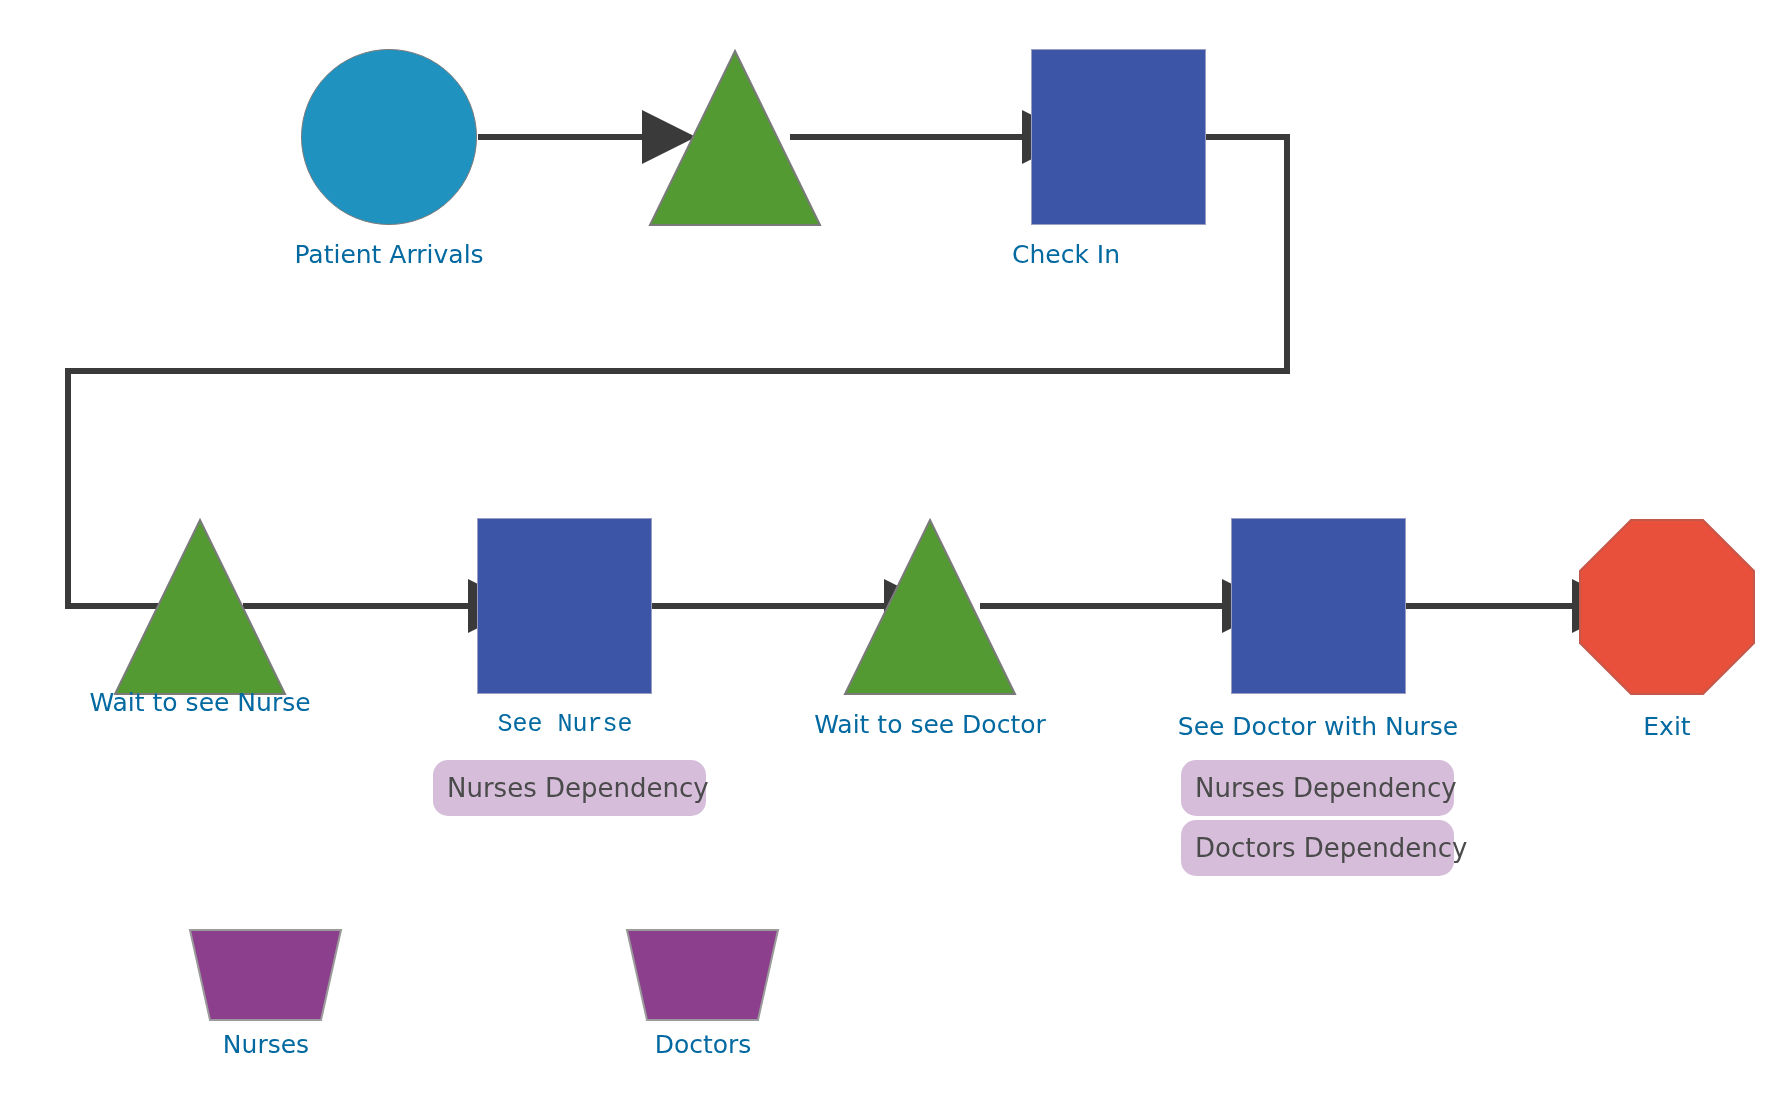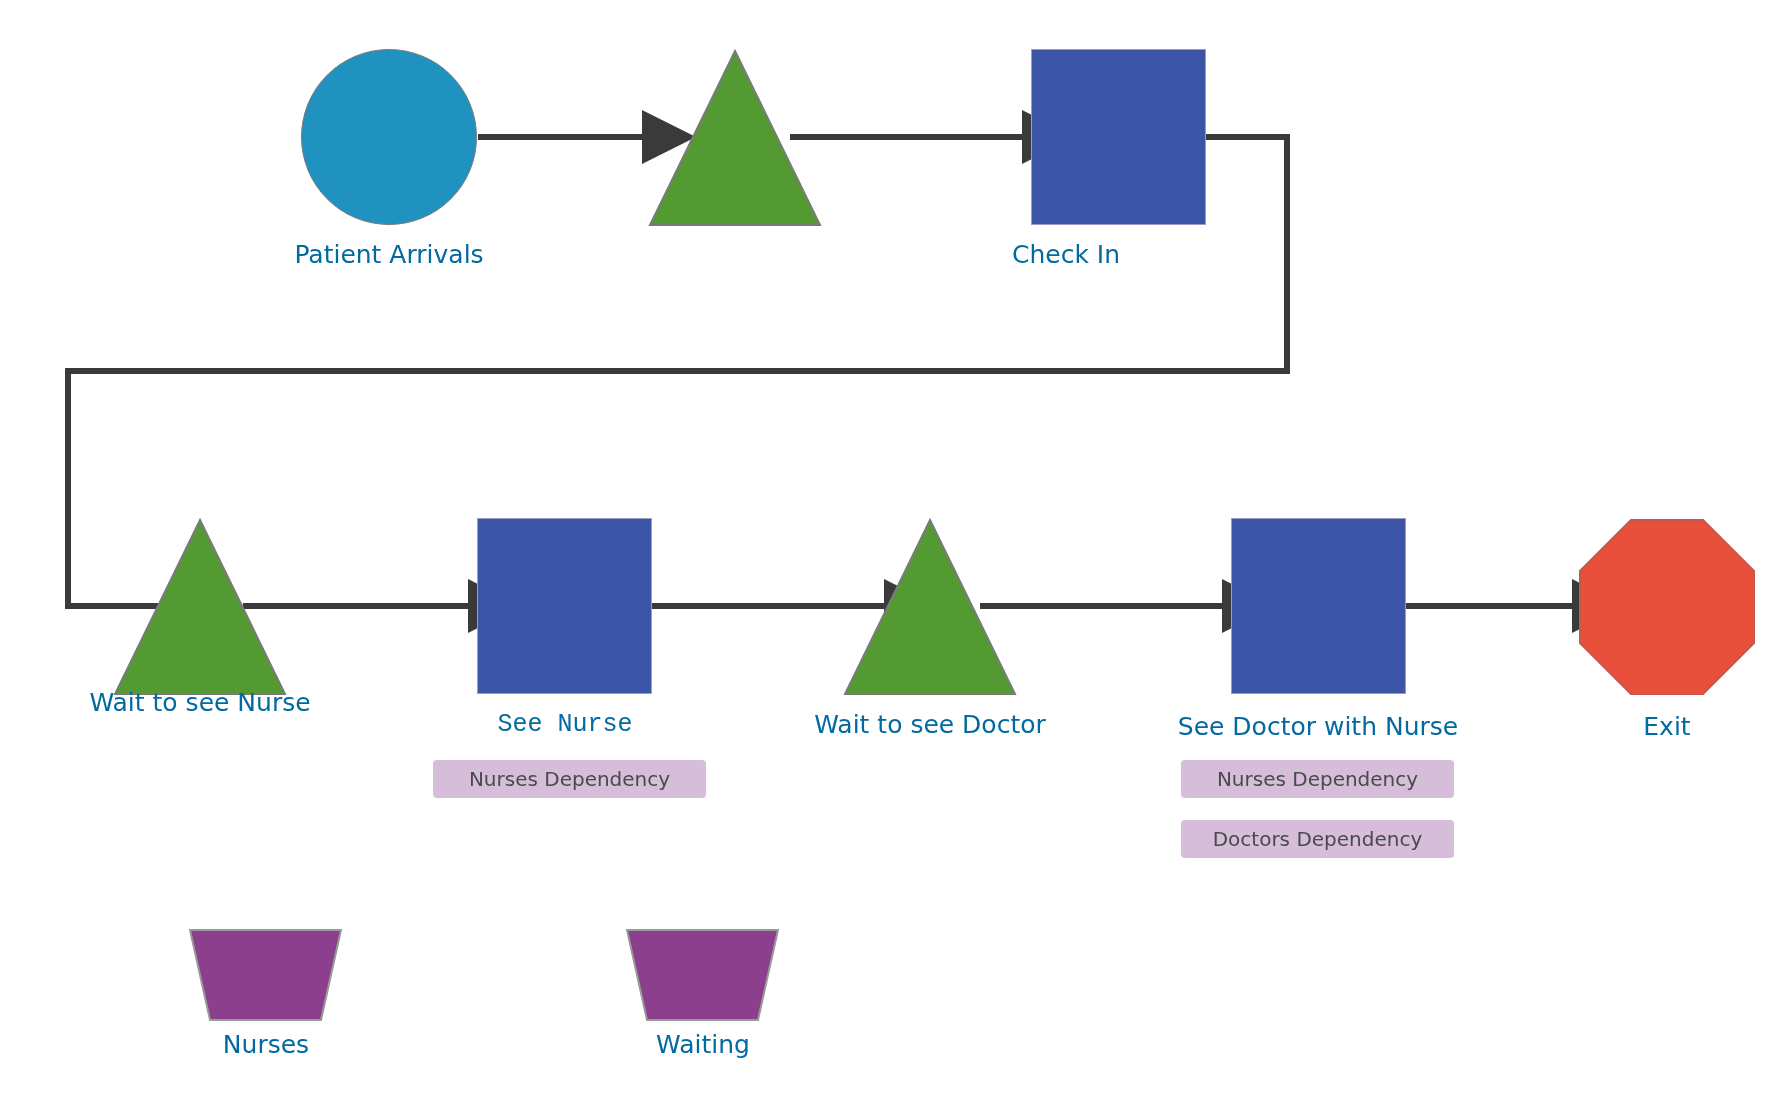--- a/index.html
+++ b/index.html
@@ -43,24 +43,24 @@
     color: #0369a1;
     font-size: 25px;
     line-height: 30px;
     white-space: nowrap;
     font-family: "DejaVu Sans", "Liberation Sans", sans-serif;
   }
   .dep-badge {
     position: absolute;
     background: #d6bedb;
     color: #4a4a4a;
-    font-size: 20px;
+    font-size: 26px;
     line-height: 24px;
-    padding: 7px 14px;
-    border-radius: 4px;
+    padding: 16px 14px;
+    border-radius: 15px;
     white-space: nowrap;
     text-align: center;
     font-family: "DejaVu Sans", "Liberation Sans", sans-serif;
   }
 
   
   #edges {
     position: absolute;
     left: 0; top: 0;
     width: 1792px; height: 1116px;
@@ -141,15 +141,15 @@
       <polygon points="2,2 153,2 133,92 22,92" fill="#8c3f8c" stroke="#9a9a9a" stroke-width="2"></polygon>
     </svg>
   </div>
   <div class="node-label" style="left:66px; top:1030px; width:400px;">Nurses</div>
 
   <div class="node shape-trap" style="left:625px; top:928px;">
     <svg width="155" height="94" viewBox="0 0 155 94">
       <polygon points="2,2 153,2 133,92 22,92" fill="#8c3f8c" stroke="#9a9a9a" stroke-width="2"></polygon>
     </svg>
   </div>
-  <div class="node-label" style="left:503px; top:1030px; width:400px;">Waiting</div>
+  <div class="node-label" style="left:503px; top:1030px; width:400px;">Doctors</div>
 
 </div>
 
 </body></html>

